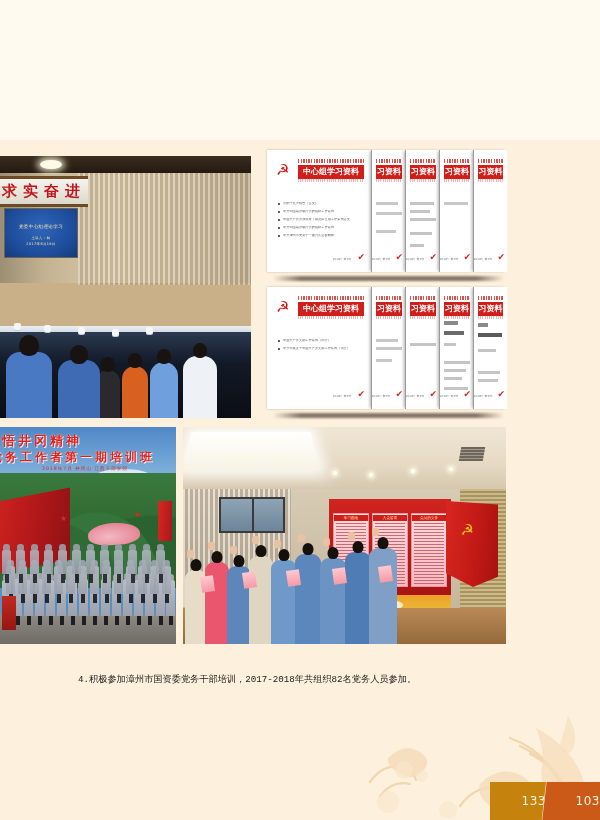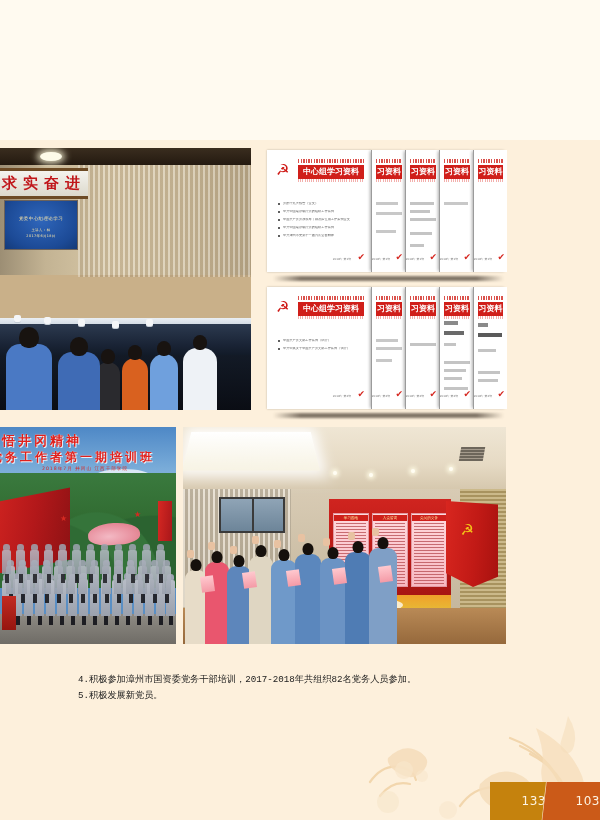--- a/index.html
+++ b/index.html
@@ -33,21 +33,21 @@
     position: absolute;
     left: 0; top: 140px;
     width: 600px; height: 680px;
     background: #fdf0dc;
   }
 
   
   .photo { position: absolute; overflow: hidden; }
 
   #photo-meeting {
-    left: 0; top: 148px; width: 251px; height: 262px;
+    left: 0; top: 156px; width: 251px; height: 262px;
     background: linear-gradient(#2b2016 0%, #3a2b1c 6%, #c9b089 6%, #c9b089 8%);
   }
   .mtg-ceiling {
     position: absolute; left:0; top:0; width:100%; height:17px;
     background: linear-gradient(#3a2d1f, #241a10);
   }
   .mtg-ceiling:after{
     content:""; position:absolute; left:40px; top:4px; width:22px;height:9px;
     border-radius:50%; background:#fdfbe8; box-shadow: 0 0 7px 3px rgba(255,250,220,.85);
   }
@@ -697,21 +697,20 @@
 
     <div class="oath-card" style="left:18px;bottom:52px;"></div>
     <div class="oath-card" style="left:60px;bottom:56px;"></div>
     <div class="oath-card" style="left:104px;bottom:58px;"></div>
     <div class="oath-card" style="left:150px;bottom:60px;"></div>
     <div class="oath-card" style="left:196px;bottom:62px;"></div>
   </div>
 
   <div id="caption">
     <div class="ln">4.积极参加漳州市国资委党务干部培训，2017-2018年共组织82名党务人员参加。</div>
-    <div class="ln">5.积极发展新党员。</div>
   </div>
 
   <div id="ornament">
     <svg width="240" height="110" viewBox="0 0 240 110">
       <g fill="none" stroke="#f2d6ad" stroke-width="2.2" stroke-linecap="round">
         <path d="M10 72 q14 -20 34 -14 q10 3 12 12"></path>
         <path d="M20 86 q12 -16 30 -12"></path>
         <path d="M100 96 q16 -22 40 -18 q14 3 18 14"></path>
         <path d="M150 28 q28 10 44 34 q8 12 6 24"></path>
         <path d="M160 36 q26 12 38 34"></path>

